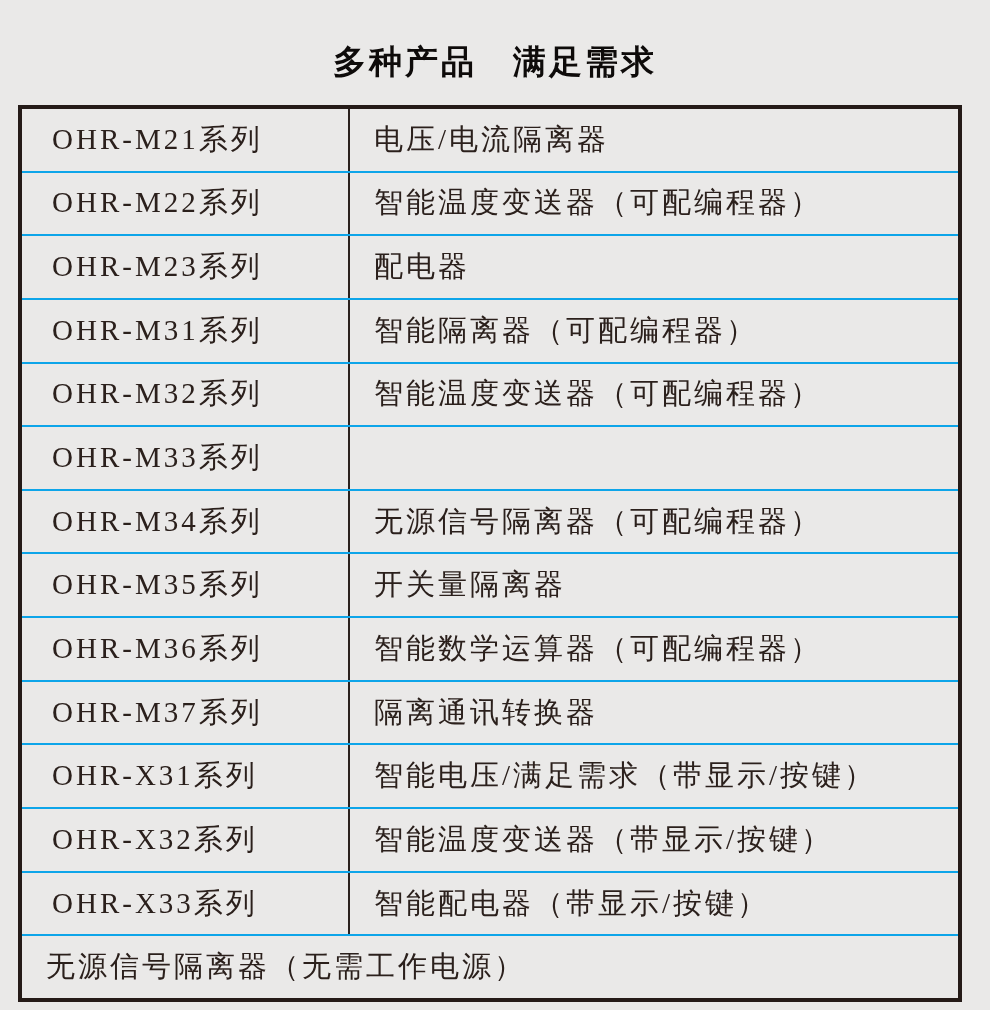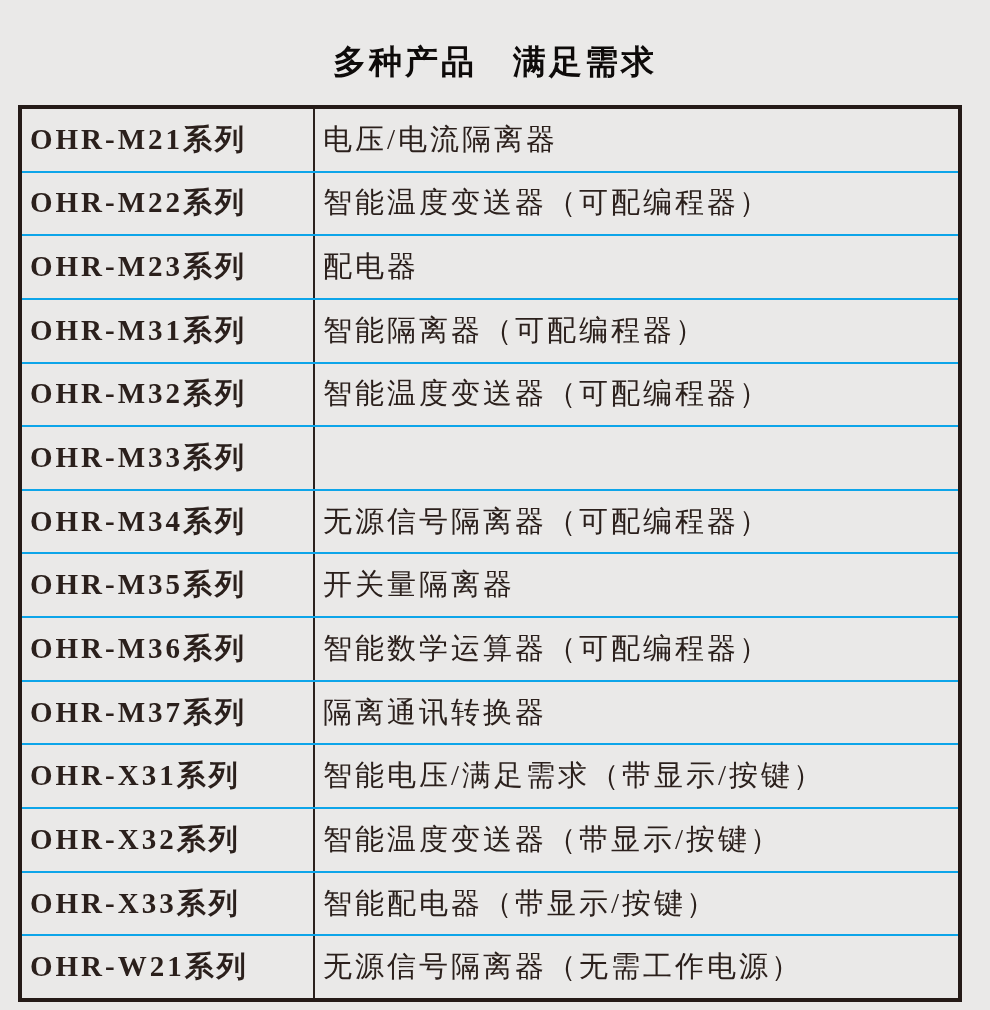--- a/index.html
+++ b/index.html
@@ -51,28 +51,27 @@
     display: flex;
     align-items: center;
     box-sizing: border-box;
     color: #2b201c;
     font-size: 29px;
     letter-spacing: 3px;
     white-space: nowrap;
     overflow: hidden;
   }
   .cell.series {
-    width: 293px;
+    width: 328px;
     border-right: 2px solid #2b211d;
-    padding-left: 8px;
-    font-weight: bold;
+    padding-left: 30px;
   }
   .cell.description {
     flex: 1;
-    padding-left: 8px;
+    padding-left: 24px;
   }
 </style>
 </head>
 <body>
 
 <div class="page-title">多种产品　满足需求</div>
 
 <div class="product-table" id="product-table">
     <div class="row">
       <div class="cell series">OHR-M21系列</div>
@@ -119,16 +118,15 @@
     </div>
     <div class="row">
       <div class="cell series">OHR-X32系列</div>
       <div class="cell description">智能温度变送器（带显示/按键）</div>
     </div>
     <div class="row">
       <div class="cell series">OHR-X33系列</div>
       <div class="cell description">智能配电器（带显示/按键）</div>
     </div>
     <div class="row">
-      <div class="cell series">OHR-W21系列</div>
       <div class="cell description">无源信号隔离器（无需工作电源）</div>
     </div>
   </div>
 
 </body></html>

